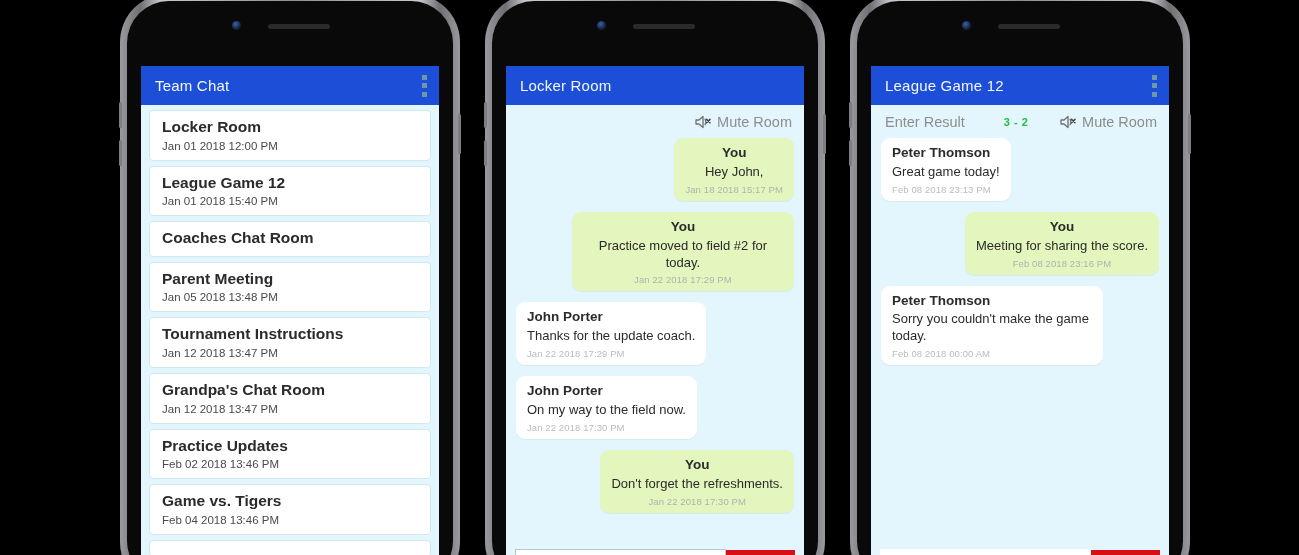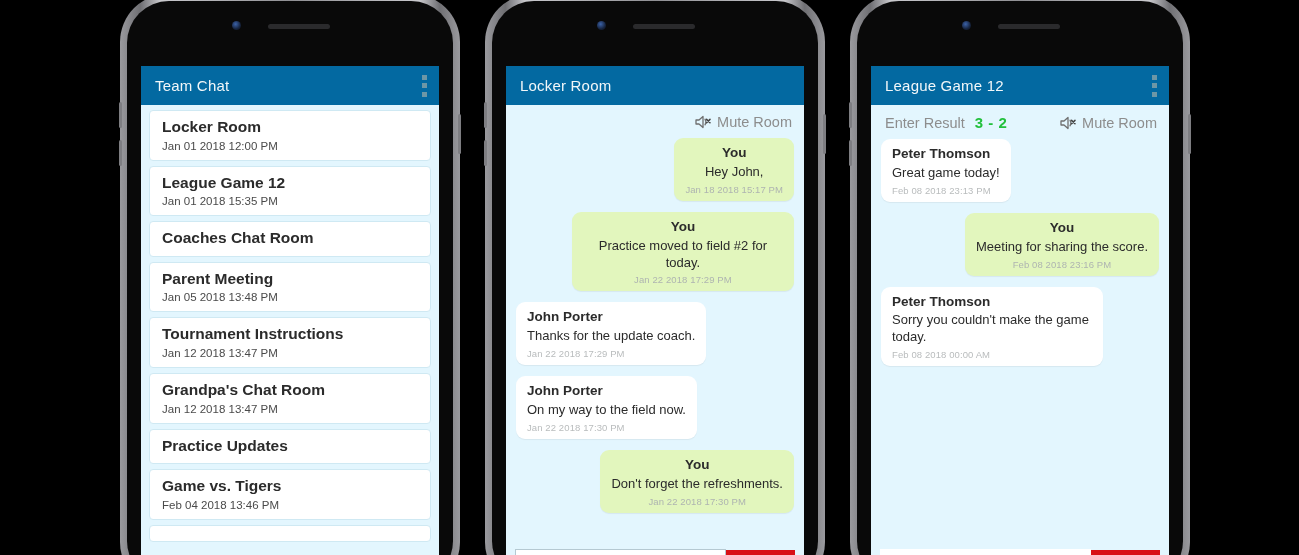--- a/index.html
+++ b/index.html
@@ -36,21 +36,21 @@
   }
   .phone .screen{
     position:absolute;left:21px;right:21px;top:72px;bottom:0;
     background:#e3f6fe;
     overflow:hidden;
   }
   .sidebtn{position:absolute;background:#7e7e82;border-radius:2px;}
 
   
   .appbar{
-    height:39px;background:#0369a1;
+    height:39px;background:#1d4ed8;
     display:flex;align-items:center;
     padding:0 14px;
     position:relative;
   }
   .appbar-title{color:#f2f7f9;font-size:15px;letter-spacing:.2px;}
   .kebab{
     position:absolute;right:12px;top:50%;margin-top:-11px;
     width:5px;height:22px;
     display:flex;flex-direction:column;justify-content:space-between;
     cursor:pointer;
@@ -70,21 +70,21 @@
   
   .chatwrap{height:calc(100% - 39px);display:flex;flex-direction:column;background:#e3f6fe;}
   .chatbar{
     display:flex;align-items:center;
     padding:9px 12px 6px 14px;
     font-size:14.5px;
     gap:10px;
   }
   .chatbar .spacer{flex:1;}
   .enter-result{color:#8d8d8d;font-size:14.5px;cursor:pointer;}
-  .score{color:#22c03c;font-size:15px;font-weight:bold;letter-spacing:.5px;cursor:pointer;}
+  .score{color:#22c03c;font-size:11px;font-weight:bold;letter-spacing:.5px;cursor:pointer;margin-left:29px;}
   .mute{display:flex;align-items:center;gap:5px;color:#8d8d8d;cursor:pointer;white-space:nowrap;}
   .mute svg{display:block;}
 
   .messages{flex:1;overflow:hidden;padding:2px 10px 0 10px;}
   .msgrow{display:flex;margin-bottom:11px;}
   .msgrow.me{justify-content:flex-end;text-align:center;}
   .msgrow.them{justify-content:flex-start;}
   .bubble{
     max-width:72%;
     border-radius:9px;
@@ -134,39 +134,40 @@
             <i></i>
           </div>
         </div>
         <div class="list">
           <div class="list-item">
             <div class="li-title">Locker Room</div>
             <div class="li-date">Jan 01 2018 12:00 PM</div>
           </div>
           <div class="list-item">
             <div class="li-title">League Game 12</div>
-            <div class="li-date">Jan 01 2018 15:35 PM</div>
+            <div class="li-date">Jan 01 2018 15:40 PM</div>
           </div>
           <div class="list-item">
             <div class="li-title">Coaches Chat Room</div>
           </div>
           <div class="list-item">
             <div class="li-title">Parent Meeting</div>
             <div class="li-date">Jan 05 2018 13:48 PM</div>
           </div>
           <div class="list-item">
             <div class="li-title">Tournament Instructions</div>
             <div class="li-date">Jan 12 2018 13:47 PM</div>
           </div>
           <div class="list-item">
             <div class="li-title">Grandpa's Chat Room</div>
             <div class="li-date">Jan 12 2018 13:47 PM</div>
           </div>
           <div class="list-item">
             <div class="li-title">Practice Updates</div>
+            <div class="li-date">Feb 02 2018 13:46 PM</div>
           </div>
           <div class="list-item">
             <div class="li-title">Game vs. Tigers</div>
             <div class="li-date">Feb 04 2018 13:46 PM</div>
           </div>
           <div class="list-item"></div>
         </div>
       </div>
     </div>
     <div class="phone" style="left:485px">

